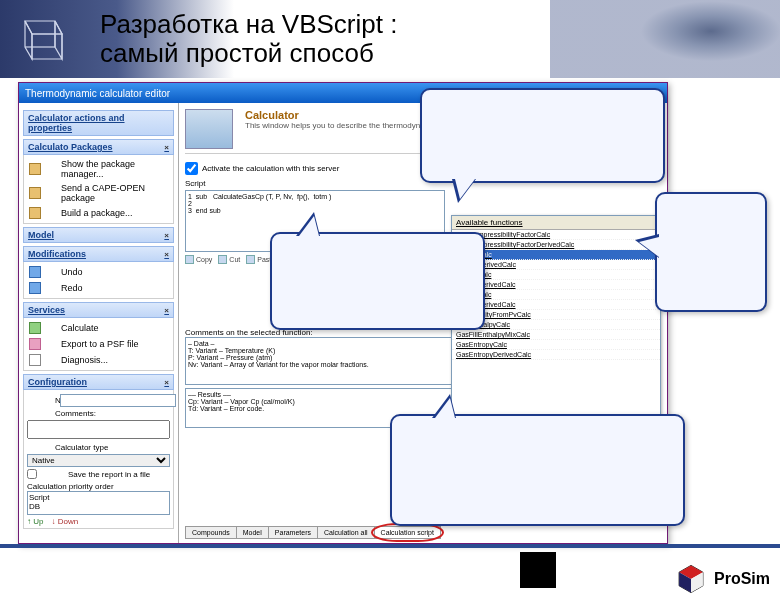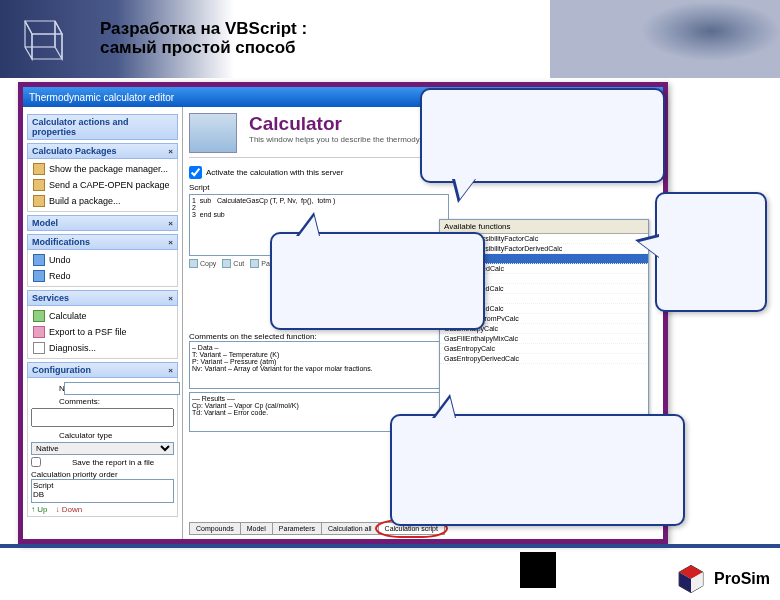--- a/index.html
+++ b/index.html
@@ -2,71 +2,71 @@
 <html><head>
 <meta charset="utf-8">
 <style>
   * { margin:0; padding:0; box-sizing:border-box; font-family:Tahoma,Arial,sans-serif; }
   body { width:780px; height:600px; background:#fff; position:relative; overflow:hidden; }
 
   .topbar { height:78px; background:linear-gradient(90deg,#2c3a6a 0%,#4a5a8a 15%,#fff 30%); display:flex; align-items:center; position:relative; }
   .logo-cube { width:60px; height:60px; margin-left:10px; position:relative; }
   .logo-cube svg { width:100%; height:100%; }
   .title-block { margin-left:30px; flex:1; }
-  .title-block h1 { font-size:17px; font-weight:bold; color:#000; line-height:1.1; }
+  .title-block h1 { font-size:26px; font-weight:normal; color:#000; line-height:1.1; }
   .face-bg { position:absolute; right:0; top:0; width:230px; height:78px; background:radial-gradient(ellipse 70px 30px at 70% 40%, #4a5a80 0%, #7a88a8 50%, #a8b0c8 100%); opacity:.9; }
 
-  .app-window { position:absolute; left:18px; top:82px; width:650px; height:462px; border:5px solid #701a75; background:#ece9d8; box-shadow:2px 2px 6px rgba(0,0,0,.3); }
+  .app-window { position:absolute; left:18px; top:82px; width:650px; height:462px; border:1px solid #701a75; background:#ece9d8; box-shadow:2px 2px 6px rgba(0,0,0,.3); }
   .win-title { height:20px; background:linear-gradient(#3a94f0,#0a5bc4); color:#fff; font-size:10px; display:flex; align-items:center; padding-left:6px; }
   .win-body { display:flex; height:calc(100% - 20px); }
 
   .sidebar { width:160px; background:#fff; border-right:1px solid #aaa; padding:4px; font-size:9px; overflow:hidden; }
-  .panel-hdr { background:linear-gradient(#dbe8fb,#c0d6f7); color:#15428b; font-weight:bold; font-size:9px; padding:2px 4px; border:1px solid #99b8e8; margin-top:3px; display:flex; justify-content:space-between; align-items:center; }
+  .panel-hdr { background:linear-gradient(#dbe8fb,#c0d6f7); color:#15428b; font-weight:bold; font-size:9px; padding:2px 4px; border:1px solid #99b8e8; margin-top:3px; display:flex; justify-content:space-between; align-items:center;text-decoration:underline; }
   .panel-hdr .x { color:#333; font-size:8px; }
   .panel-body { border:1px solid #cfcfcf; border-top:none; padding:2px 3px; background:#fff; }
-  .panel-body .item { display:flex; align-items:center; gap:4px; padding:2px 2px; cursor:pointer; }
+  .panel-body .item { display:flex; align-items:center; gap:20px; padding:2px 2px; cursor:pointer; }
   .panel-body .item .ico { width:12px; height:12px; background:#e8c070; border:1px solid #a88030; flex-shrink:0; }
   .panel-body .item.ico-blue .ico { background:#70a8e8; border-color:#3068b0; }
   .panel-body .item.ico-pink .ico { background:#e8a0c0; border-color:#c06090; }
   .panel-body .item.ico-green .ico { background:#90d080; border-color:#509040; }
   .panel-body .item.ico-red .ico { background:#e88070; border-color:#b04030; }
   .panel-body .item.ico-white .ico { background:#fff; border-color:#888; }
 
   .cfg-row { display:flex; align-items:center; gap:3px; margin:2px 0; }
   .cfg-row label { font-size:8px; min-width:30px;padding-left:28px; }
   .cfg-row input.txt, .cfg-row select { flex:1; font-size:8px; padding:1px 2px; border:1px solid #7f9db9; }
   .cfg-row input.cb { width:10px; height:10px; }
   .listbox { width:100%; height:24px; border:1px solid #7f9db9; font-size:8px; padding:1px; background:#fff; }
   .updn { display:flex; gap:8px; margin-top:2px; font-size:8px; }
   .updn span:first-child{color:#2a7a2a;} .updn span:last-child{color:#aa3030;}
 
   .main { flex:1; background:#fff; position:relative; padding:6px; font-size:9px; overflow:hidden; }
   .main-hdr { display:flex; gap:8px; border-bottom:1px solid #ccc; padding-bottom:4px; }
   .main-icon { width:48px; height:40px; background:linear-gradient(#cde,#9bd); border:1px solid #88a; }
-  .main-title { font-size:19px; font-weight:bold; color:#701a75; margin-left:4px; }
+  .main-title { font-size:11px; font-weight:bold; color:#a16207; margin-left:4px; }
   .main-sub { font-size:8px; color:#555; margin-left:4px; }
   .act-row { margin:8px 0 4px; display:flex; align-items:center; gap:4px; font-size:8px; }
   .script-lbl { font-size:8px; margin:4px 0 2px; }
   .script-box { width:260px; height:62px; border:1px solid #7f9db9; font-size:7px; padding:2px; background:#fff; white-space:pre; overflow:hidden; }
   .mini-toolbar { display:flex; gap:6px; margin-top:3px; font-size:7px; color:#444; }
   .mini-toolbar span{display:flex;align-items:center;gap:2px;}
   .mini-toolbar .mi{width:9px;height:9px;background:#c7d8ef;border:1px solid #7aa;}
 
   .comments-lbl{font-size:8px;margin-top:64px;}
   .comments-box{width:300px;height:48px;border:1px solid #7f9db9;font-size:7px;padding:2px;background:#fff;white-space:pre;overflow:hidden;}
   .results-box{width:300px;height:40px;border:1px solid #7f9db9;font-size:7px;padding:2px;background:#fff;white-space:pre;overflow:hidden;margin-top:3px;}
 
   .tabs { position:absolute; left:6px; bottom:4px; display:flex; font-size:7px; }
   .tabs .tab { padding:2px 6px; border:1px solid #999; background:#eee; margin-right:-1px; }
   .tabs .tab.active { background:#fff; position:relative; }
   .tabs .tab.circled { position:relative; }
   .tabs .tab.circled::after { content:""; position:absolute; left:-4px; top:-4px; right:-4px; bottom:-4px; border:2px solid #d02020; border-radius:50%/70%; pointer-events:none; }
 
   
-  .inner-win { position:absolute; right:14px; top:112px; width:210px; height:200px; border:1px solid #7f9db9; background:#fff; box-shadow:1px 1px 3px rgba(0,0,0,.3); }
+  .inner-win { position:absolute; right:6px; top:112px; width:210px; height:200px; border:1px solid #7f9db9; background:#fff; box-shadow:1px 1px 3px rgba(0,0,0,.3);text-decoration:underline; }
   .inner-win .hdr{font-size:8px;padding:2px 4px;background:#ece9d8;border-bottom:1px solid #aaa;}
   .inner-list{height:176px;overflow:hidden;font-size:7px;}
   .inner-list .li{padding:1px 4px;border-bottom:1px dotted #eee;white-space:nowrap;}
   .inner-list .li.sel{background:#316ac5;color:#fff;}
 
   
   .callout { position:absolute; background:#f3f6ff; border:2px solid #1d3a8a; border-radius:10px; box-shadow:2px 2px 5px rgba(0,0,0,.25); }
   .callout .tail { position:absolute; width:0; height:0; }
   .c1 { left:420px; top:88px; width:245px; height:95px; }
   .c1 .tail { left:30px; bottom:-22px; border-left:6px solid transparent; border-right:18px solid transparent; border-top:24px solid #1d3a8a; }

